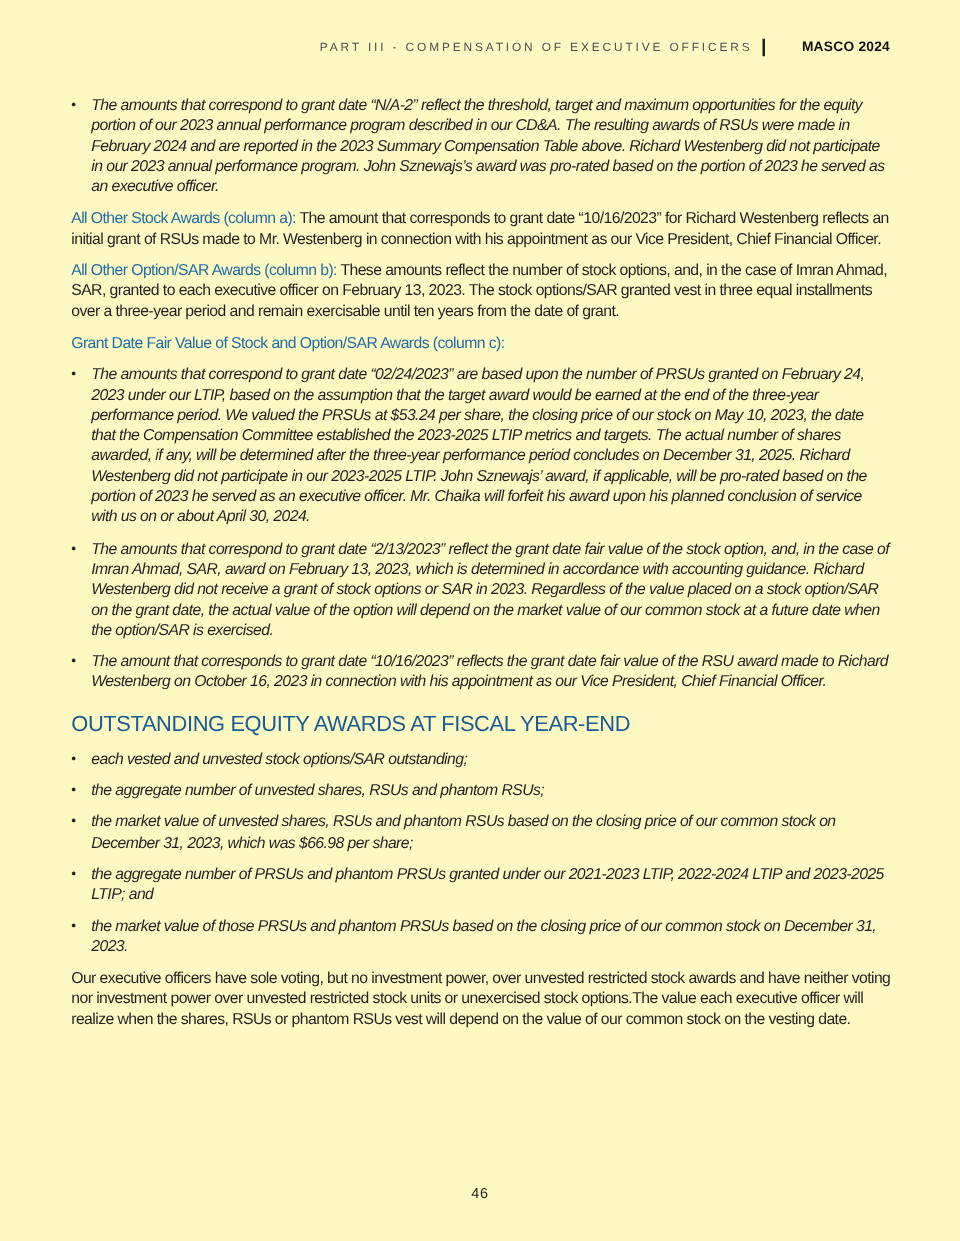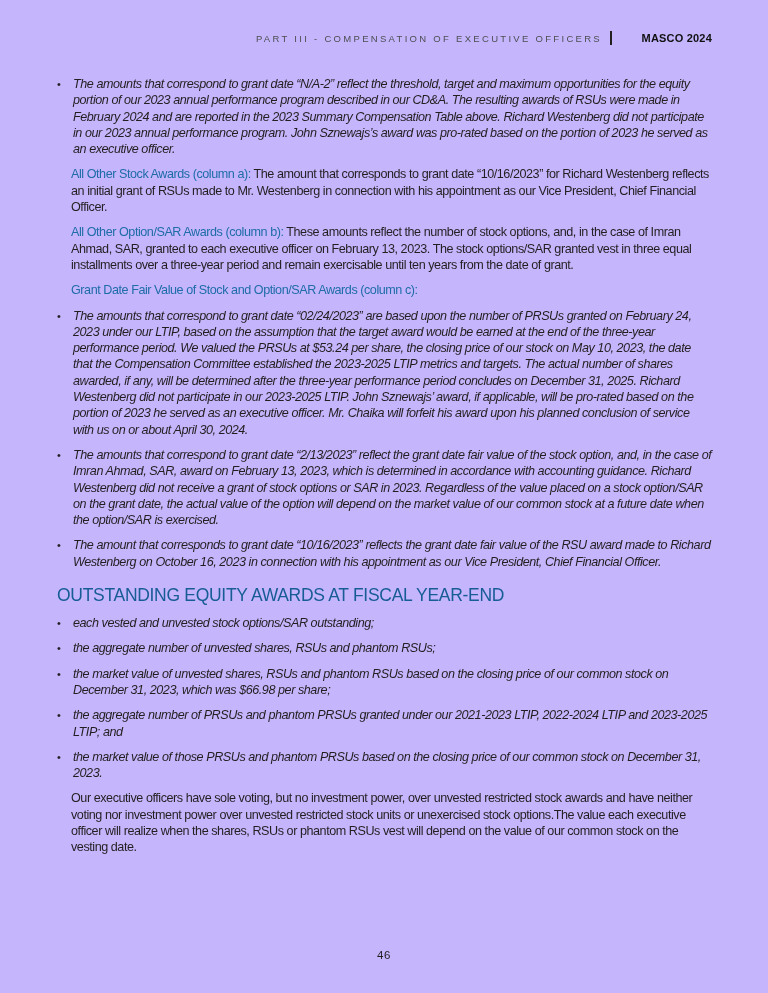--- a/index.html
+++ b/index.html
@@ -1,20 +1,20 @@
 <!DOCTYPE html>
 <html><head>
 <meta charset="utf-8">
 <style>
   html, body { margin: 0; padding: 0; background: #ffffff; }
   .page {
     position: relative;
     width: 768px;
     height: 993px;
-    background: #c4b5fd;
+    background: #fef9c3;
     font-family: "Liberation Sans", "DejaVu Sans", sans-serif;
     color: #231f20;
     overflow: hidden;
     margin: 0 auto;
   }
 
   
   .running-header {
     position: absolute;
     top: 31px;
@@ -49,21 +49,21 @@
   .content {
     position: absolute;
     top: 76px;
     left: 57px;
     width: 656px;
     font-size: 12.6px;
     line-height: 16.3px;
     letter-spacing: -0.45px;
     text-align: left;
   }
-  .para { margin: 0 0 9px 14px; }
+  .para { margin: 0 0 9px 0; }
   .bullet-item { display: flex; margin: 0 0 9px 0; }
   .bullet-marker {
     flex: 0 0 16px;
     width: 16px;
     font-size: 11px;
     line-height: 16.3px;
     color: #231f20;
   }
   .bullet-text { flex: 1 1 auto; font-style: italic; }
 

